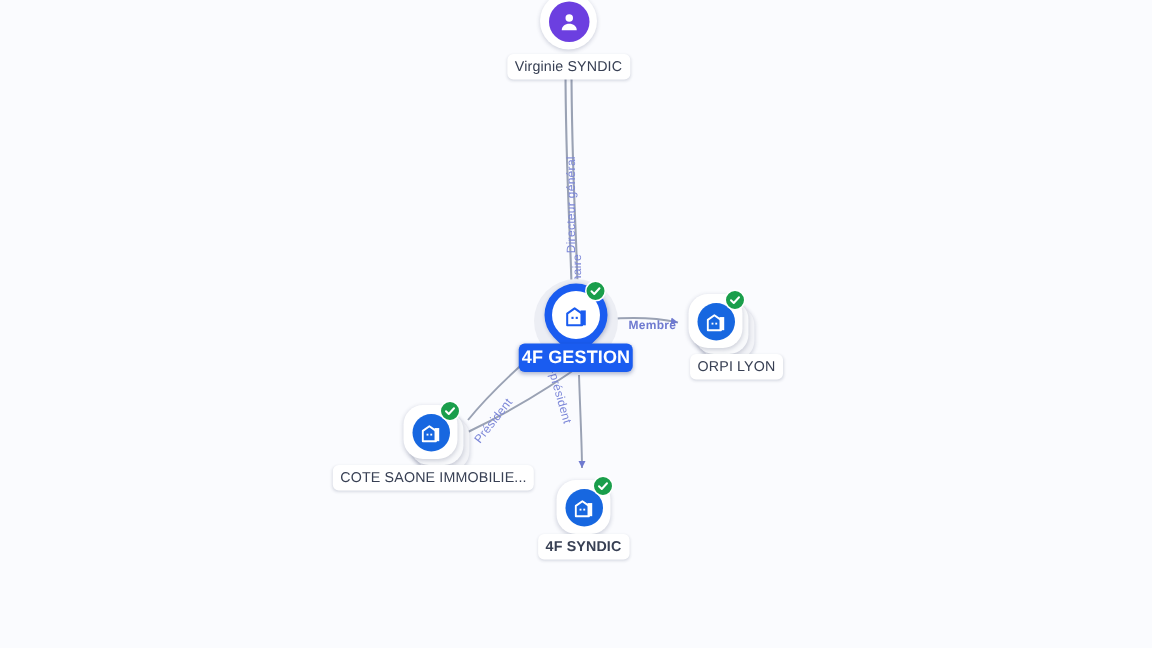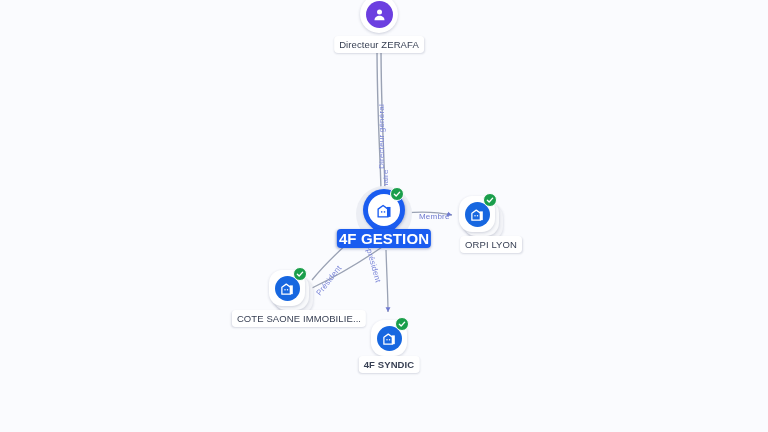--- a/index.html
+++ b/index.html
@@ -183,21 +183,21 @@
     background: #ffffff;
     border-radius: 4px;
     padding: 2px 5px;
     box-shadow: 0 1px 2px rgba(40,50,90,0.16);
     letter-spacing: 0.1px;
   }
   .node-label.selected {
     background: #1a5cf0;
     color: #ffffff;
     font-weight: bold;
-    font-size: 15px;
+    font-size: 12px;
     padding: 3px 2px;
     border-radius: 4px;
     box-shadow: 0 1px 3px rgba(20,40,110,0.35);
   }
 
   
   .edge-label {
     position: absolute;
     white-space: nowrap;
     font-size: 8px;
@@ -229,36 +229,36 @@
 
     <path d="M312,288 C345,272 370,256 392,240" stroke="#9aa2b4" stroke-width="1.3" fill="none"></path>
 
     <path d="M386,250 C387,280 388,298 388,312" stroke="#9aa2b4" stroke-width="1.3" fill="none" marker-end="url(#arrow)"></path>
   </svg>
 
   <div class="edge-label" style="left:381px; top:132px; transform: rotate(-90deg) translateX(-50%);">Directeur général</div>
 
   <div class="edge-label" style="left:385px; top:186px; transform: rotate(-90deg) translateX(-50%);">Actionnaire</div>
 
-  <div class="edge-label plain" style="left:419px; top:212px;">Membre</div>
+  <div class="edge-label plain" style="left:419px; top:212px;font-weight:bold;">Membre</div>
 
   <div class="edge-label" style="left:329px; top:276px; transform: rotate(-52deg) translateX(-50%);">Président</div>
 
   <div class="edge-label" style="left:371px; top:252px; transform: rotate(74deg) translateX(-50%);">Vice-président</div>
 
   <div class="node" style="left:379px; top:14px;">
     <div class="avatar-shell">
       <div class="avatar-disc">
         <svg width="15" height="15" viewBox="0 0 24 24" fill="#ffffff">
           <circle cx="12" cy="8" r="4"></circle>
           <path d="M4 21c0-4.4 3.6-7 8-7s8 2.6 8 7z"></path>
         </svg>
       </div>
     </div>
-    <div class="node-label" style="left:0px; top:22px;">Directeur ZERAFA</div>
+    <div class="node-label" style="left:0px; top:22px;">Virginie SYNDIC</div>
   </div>
 
   <div class="node" style="left:384px; top:214px;">
     <div class="node-halo"></div>
     <div class="pin-shell">
       <div class="pin-body"></div>
       <div class="pin-hole">
         <svg width="17" height="17" viewBox="0 0 24 24">
           <path d="M3 21V10l7-5 7 5v11z" fill="none" stroke="#1a5cf0" stroke-width="1.9" stroke-linejoin="round"></path>
           <rect x="15.5" y="7" width="5" height="14" fill="#1a5cf0"></rect>
@@ -313,21 +313,21 @@
             <rect x="11" y="13" width="2" height="2" fill="#ffffff"></rect>
           </svg>
         </div>
       </div>
       <div class="verified" style="left:24px; top:-3px;">
         <svg width="8" height="8" viewBox="0 0 24 24" fill="none" stroke="#ffffff" stroke-width="4" stroke-linecap="round" stroke-linejoin="round">
           <path d="M4 12.5l5.5 5.5L20 6.5"></path>
         </svg>
       </div>
     </div>
-    <div class="node-label" style="left:10px; top:20px;">COTE SAONE IMMOBILIE...</div>
+    <div class="node-label" style="left:0px; top:20px;">COTE SAONE IMMOBILIE...</div>
   </div>
 
   <div class="node" style="left:389px; top:338px;">
     <div class="single-shell">
       <div class="co-disc">
         <svg width="15" height="15" viewBox="0 0 24 24">
           <path d="M3 21V10l7-5 7 5v11z" fill="none" stroke="#ffffff" stroke-width="2" stroke-linejoin="round"></path>
           <rect x="15.5" y="7" width="5" height="14" fill="#ffffff"></rect>
           <rect x="7" y="13" width="2" height="2" fill="#ffffff"></rect>
           <rect x="11" y="13" width="2" height="2" fill="#ffffff"></rect>

